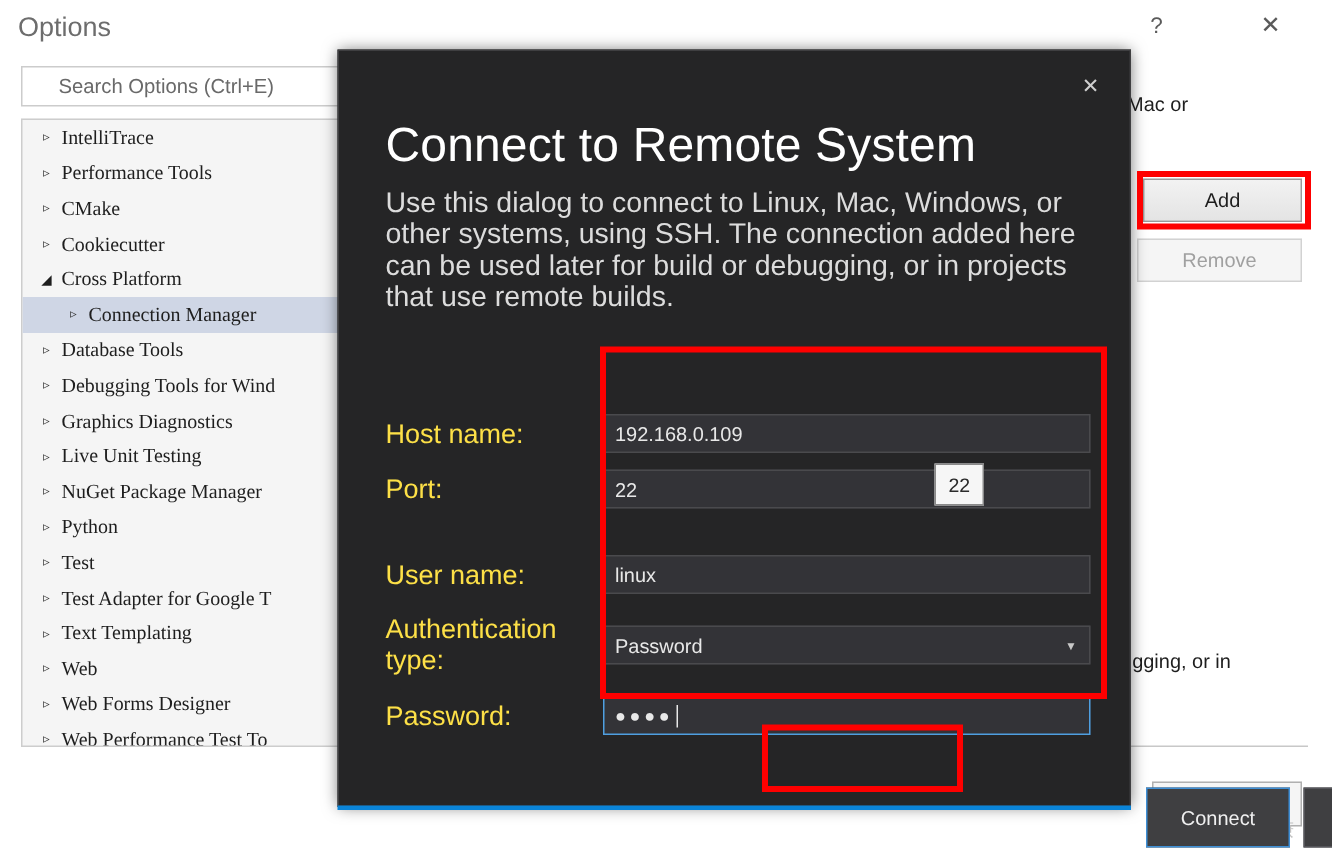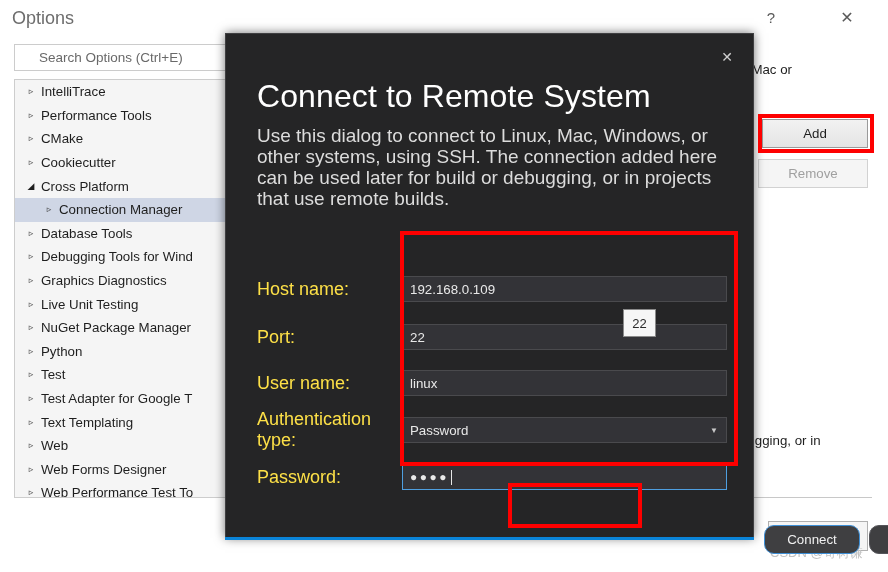--- a/index.html
+++ b/index.html
@@ -52,21 +52,21 @@
     padding-left: 8px;
   }
   .tree-item.child { padding-left: 26px; }
   .tree-item.selected { background: #cfd6e5; }
   .tree-arrow {
     width: 16px; flex: 0 0 16px;
     font-size: 9px; color: #3a3a3a; line-height: 1;
     display: flex; align-items: center; justify-content: center;
   }
   .tree-arrow.open { color: #1e1e1e; }
-  .tree-label { margin-left: 2px; }
+  .tree-label { margin-left: 2px; font-family: Liberation Serif, serif; }
 
   
   .opt-desc-1 {
     position: absolute; left: 744px; top: 62px;
     font-size: 13.3px; color: #1e1e1e; white-space: nowrap;
   }
   .opt-desc-2 {
     position: absolute; left: 740px; top: 433px;
     font-size: 13.3px; color: #1e1e1e; white-space: nowrap;
   }
@@ -155,23 +155,23 @@
   
   .tooltip {
     position: absolute; left: 623px; top: 309px; width: 33px; height: 28px;
     background: #f6f6f6; border: 1px solid #8a8a8a;
     display: flex; align-items: center; justify-content: center;
     font-size: 13px; color: #2b2b2b;
   }
 
   
   .btn-dlg {
-    position: absolute; height: 29px;
+    position: absolute; height: 40px;
     font-size: 13.3px;
-    display: flex; align-items: center; justify-content: center; border-radius: 10px;
+    display: flex; align-items: center; justify-content: center;
   }
   .btn-connect {
     left: 538px; top: 491px; width: 96px;
     background: #3f3f41; border: 1.5px solid #3e8fd6; color: #f0f0f0;
   }
   .btn-cancel-dlg {
     left: 643px; top: 491px; width: 84px;
     background: #3f3f41; border: 1px solid #55555a; color: #e8e8e8;
   }
 
@@ -291,21 +291,21 @@
     <div class="dlg-title">Connect to Remote System</div>
     <div class="dlg-desc">Use this dialog to connect to Linux, Mac, Windows, or other systems, using SSH. The connection added here can be used later for build or debugging, or in projects that use remote builds.</div>
 
     <div id="dlg-form">
         <div class="form-row" style="top: 242px;">
           <span class="form-label">Host name:</span>
           <div class="form-field">
             <span>192.168.0.109</span>
           </div>
         </div>
-        <div class="form-row" style="top: 290px; justify-content: space-between;">
+        <div class="form-row" style="top: 279px; justify-content: space-between;">
           <span class="form-label">Port:</span>
           <div class="form-field">
             <span>22</span>
           </div>
         </div>
         <div class="form-row" style="top: 336px;">
           <span class="form-label">User name:</span>
           <div class="form-field">
             <span>linux</span>
           </div>

